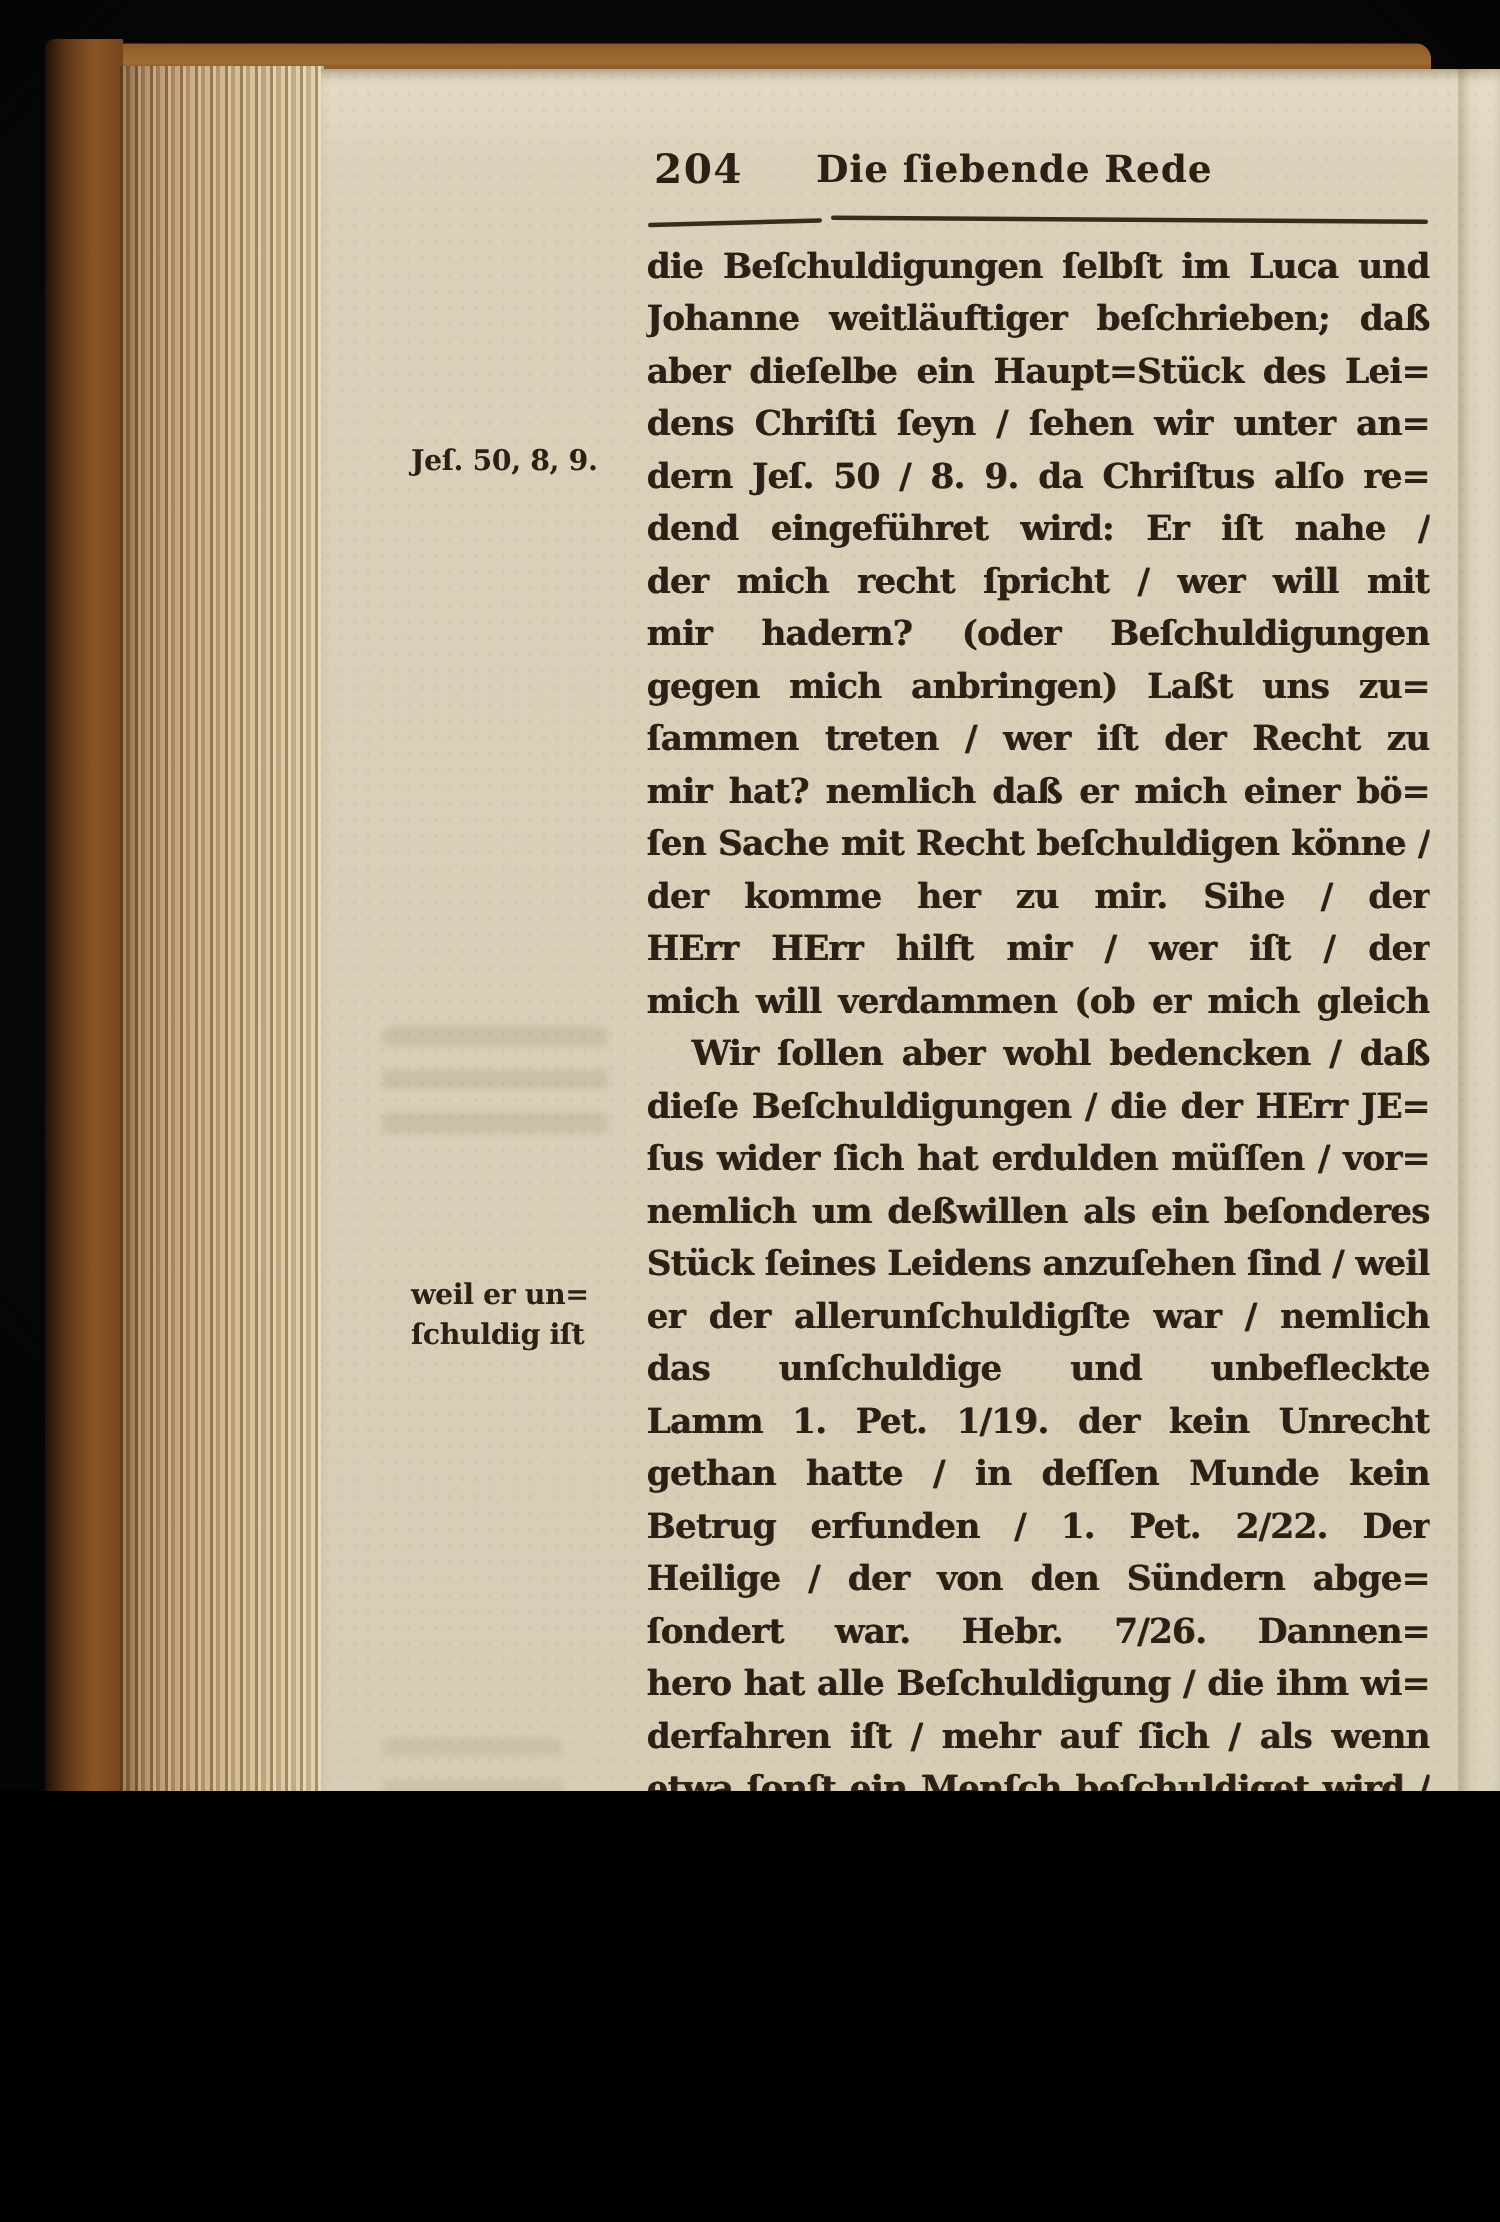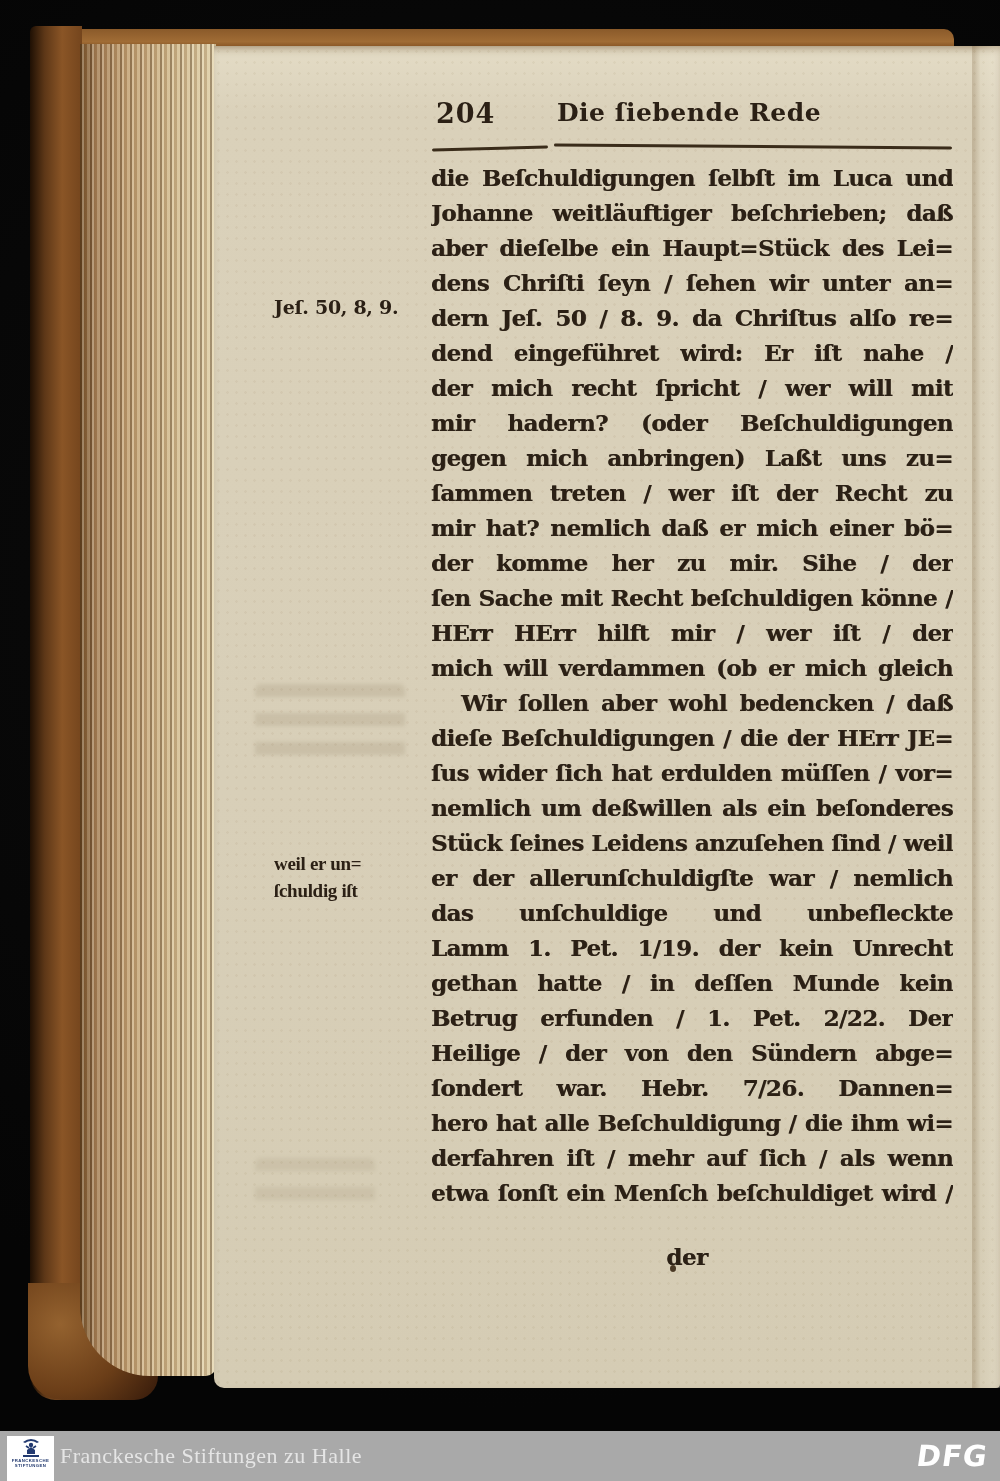--- a/index.html
+++ b/index.html
@@ -1,16 +1,16 @@
 <!DOCTYPE html>
 <html><head>
 <meta charset="utf-8">
 <style>
   html,body{margin:0;padding:0;background:#000;}
-  .scene{position:relative;width:1000px;height:1481px;overflow:hidden;
+  .scene{position:relative;width:1000px;height:1194px;overflow:hidden;
          background:#060606;font-family:"DejaVu Serif",serif;}
 
   
   .backdrop{position:absolute;inset:0;background:
      radial-gradient(circle at 50% 40%, #0c0c0c 0%, #050505 80%);}
   .cover-top{position:absolute;left:76px;top:29px;width:878px;height:23px;z-index:1;
      background:linear-gradient(180deg,#8a5a2a,#a06c35 55%,#6f3e15);
      border-radius:3px 10px 2px 2px;}
   .spine{position:absolute;left:30px;top:26px;width:52px;height:1374px;z-index:1;
      background:linear-gradient(90deg,#1f1004 0%,#5d3717 28%,#8a5526 62%,#74451d 100%);
@@ -32,30 +32,30 @@
        linear-gradient(180deg,#e4dcc6 0%,#dad1ba 5%,#d8cfb8 55%,#d5ccb4 100%);
      background-size:9px 11px, 100% 100%;
      box-shadow:inset 0 7px 9px -5px rgba(88,58,20,.45), inset -4px 0 10px -6px rgba(80,55,20,.3);
      border-radius:0 0 4px 10px;color:#2b2015;}
   .gutter{position:absolute;left:758px;top:0;width:28px;height:100%;
      background:linear-gradient(90deg, rgba(110,82,45,.22) 0 2px, rgba(0,0,0,0) 30%, rgba(250,245,230,.28) 100%);}
 
   
   .page-number{position:absolute;left:222px;top:52px;font-size:27px;font-weight:bold;
      letter-spacing:1px;}
-  .running-title{position:absolute;left:330px;top:52px;width:290px;text-align:center;
+  .running-title{position:absolute;left:330px;top:52px;width:290px;
      font-size:25px;font-weight:bold;letter-spacing:.5px;}
   .rule{position:absolute;height:3px;background:#3a2c1a;border-radius:2px;}
   .rule-l{left:218px;top:101px;width:116px;transform:rotate(-1.6deg);}
   .rule-r{left:340px;top:99px;width:398px;transform:rotate(.4deg);}
 
   .margin-note{position:absolute;left:60px;width:152px;font-size:19px;font-weight:bold;
      line-height:27px;letter-spacing:-.3px;}
   .mn-1{top:248px;}
-  .mn-2{top:804px;font-family:Liberation Serif, serif;}
+  .mn-2{top:804px;}
 
   .body-text{position:absolute;left:217px;top:114px;width:522px;}
   .line{font-size:23px;font-weight:bold;line-height:35px;height:35px;white-space:normal;
      letter-spacing:-.6px;word-spacing:-1px;text-align:justify;text-align-last:justify;
      text-shadow:.4px 0 0 rgba(43,32,21,.7);overflow:hidden;}
   .line.left{text-align-last:left;}
   .line.indent{padding-left:30px;box-sizing:border-box;}
   .catchword{position:absolute;left:217px;top:1197px;width:512px;text-align:center;
      font-size:23px;font-weight:bold;letter-spacing:-.5px;
      text-shadow:.4px 0 0 rgba(43,32,21,.7);}
@@ -115,22 +115,22 @@
         <div class="line">Johanne weitläuftiger beſchrieben; daß</div>
         <div class="line">aber dieſelbe ein Haupt=Stück des Lei=</div>
         <div class="line">dens Chriſti ſeyn / ſehen wir unter an=</div>
         <div class="line">dern Jeſ. 50 / 8. 9. da Chriſtus alſo re=</div>
         <div class="line">dend eingeführet wird: Er iſt nahe /</div>
         <div class="line">der mich recht ſpricht / wer will mit</div>
         <div class="line">mir hadern? (oder Beſchuldigungen</div>
         <div class="line">gegen mich anbringen) Laßt uns zu=</div>
         <div class="line">ſammen treten / wer iſt der Recht zu</div>
         <div class="line">mir hat? nemlich daß er mich einer bö=</div>
+        <div class="line">ſen Sache mit Recht beſchuldigen könne /</div>
         <div class="line">der komme her zu mir. Sihe / der</div>
-        <div class="line">ſen Sache mit Recht beſchuldigen könne /</div>
         <div class="line">HErr HErr hilft mir / wer iſt / der</div>
         <div class="line">mich will verdammen (ob er mich gleich</div>
         <div class="line indent">Wir ſollen aber wohl bedencken / daß</div>
         <div class="line">dieſe Beſchuldigungen / die der HErr JE=</div>
         <div class="line">ſus wider ſich hat erdulden müſſen / vor=</div>
         <div class="line">nemlich um deßwillen als ein beſonderes</div>
         <div class="line">Stück ſeines Leidens anzuſehen ſind / weil</div>
         <div class="line">er der allerunſchuldigſte war / nemlich</div>
         <div class="line">das unſchuldige und unbefleckte</div>
         <div class="line">Lamm 1. Pet. 1/19. der kein Unrecht</div>

